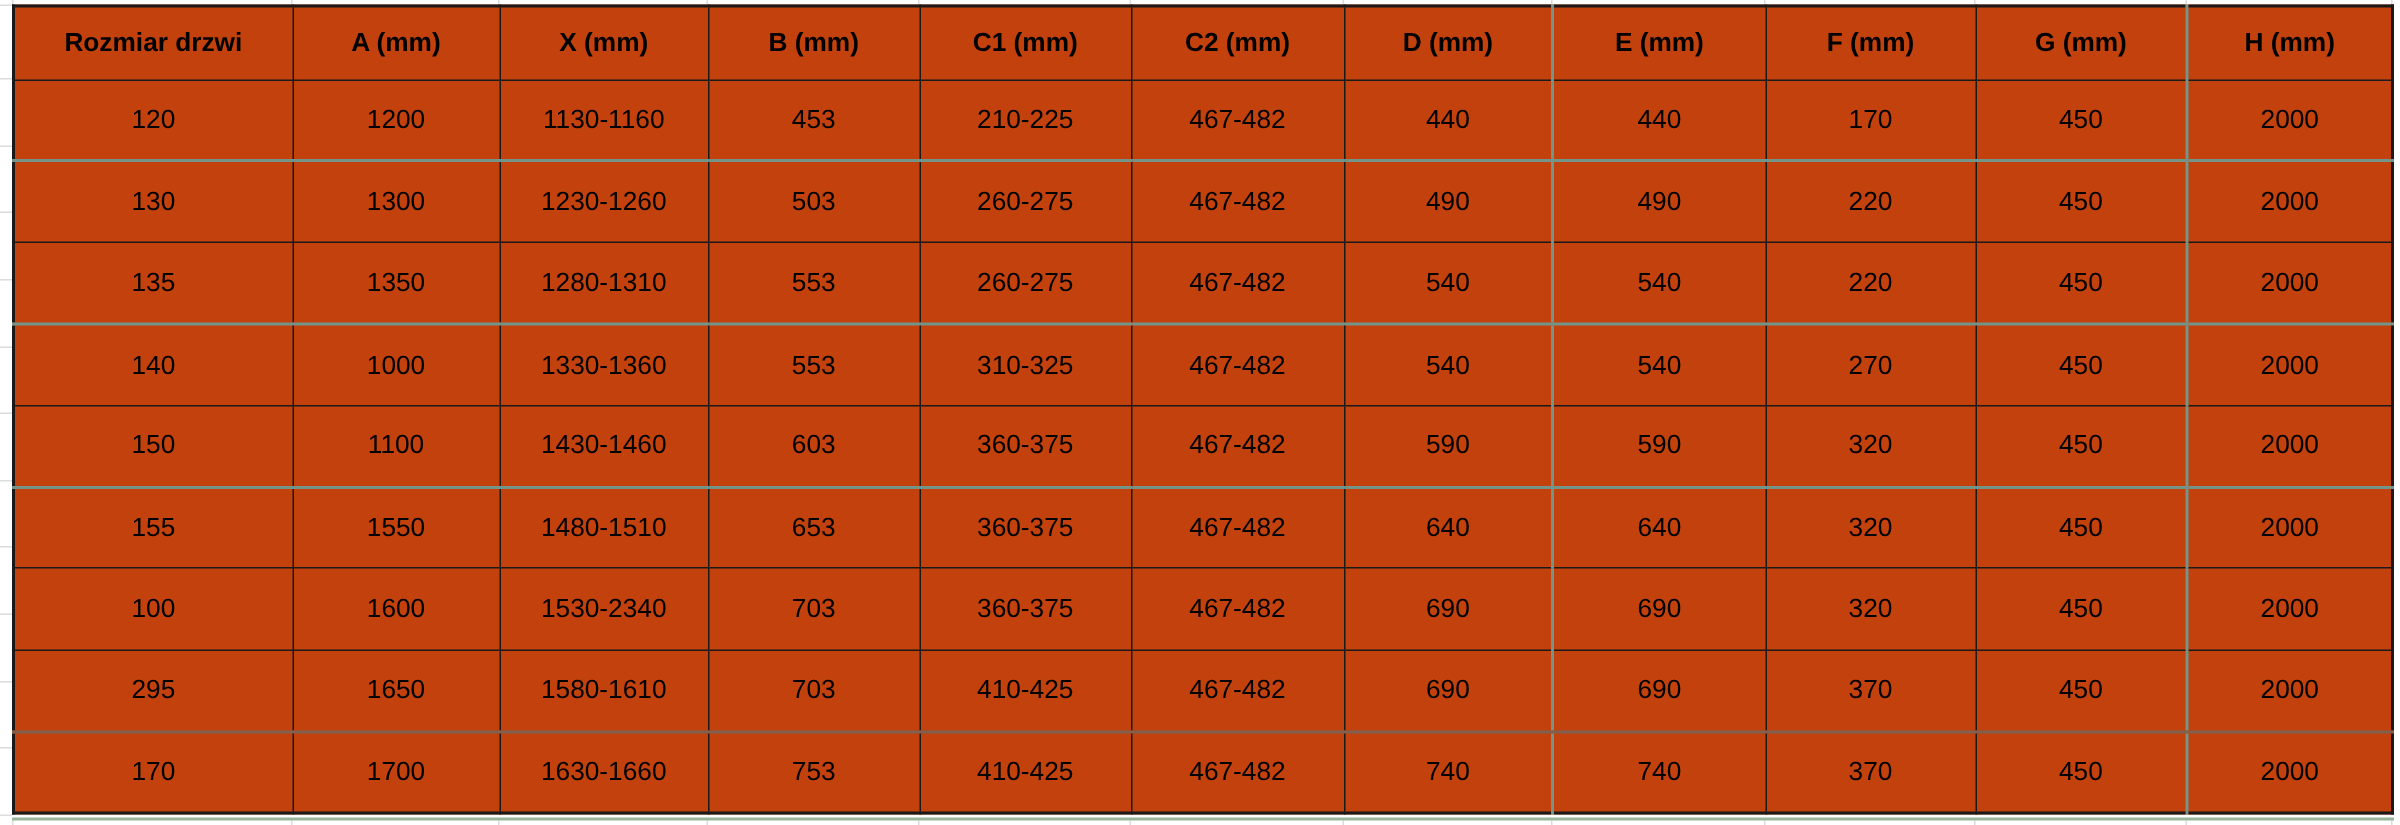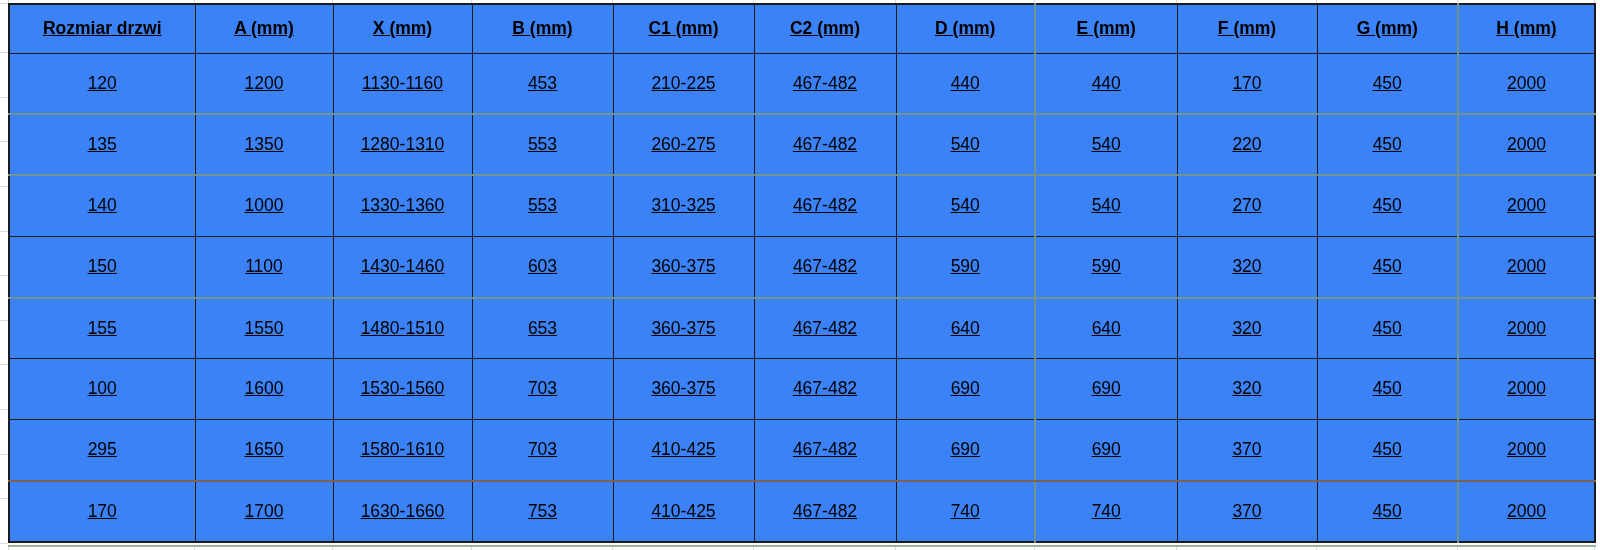--- a/index.html
+++ b/index.html
@@ -9,23 +9,22 @@
     --grid-light:#dcdcdc;
     --under-green:#97b69c;
   }
   html,body{margin:0;padding:0;}
   body{
     width:1600px;height:550px;position:relative;background:#ffffff;
     font-family:"Liberation Sans",sans-serif;color:#000;overflow:hidden;
   }
   .spec-table{
     position:absolute;left:8px;top:3px;width:1588px;height:540px;
-    border-collapse:collapse;table-layout:fixed;background:#3b82f6;
+    border-collapse:collapse;table-layout:fixed;background:#c2410c;
     border:2px solid var(--border-dark);
-    text-decoration:underline;
   }
   .spec-table th,.spec-table td{
     border:1.5px solid var(--border-dark);
     text-align:center;vertical-align:middle;padding:0;
     font-size:17.5px;line-height:1;white-space:nowrap;overflow:hidden;
   }
   .spec-table thead tr{height:49px;}
   .spec-table tbody tr{height:36px;}
   .spec-table th{font-weight:700;font-size:17.5px;}
   
@@ -122,20 +121,33 @@
         <td>1130-1160</td>
         <td>453</td>
         <td>210-225</td>
         <td>467-482</td>
         <td>440</td>
         <td>440</td>
         <td>170</td>
         <td>450</td>
         <td>2000</td>
       </tr>
+      <tr>
+        <td>130</td>
+        <td>1300</td>
+        <td>1230-1260</td>
+        <td>503</td>
+        <td>260-275</td>
+        <td>467-482</td>
+        <td>490</td>
+        <td>490</td>
+        <td>220</td>
+        <td>450</td>
+        <td>2000</td>
+      </tr>
       <tr class="sep-green">
         <td>135</td>
         <td>1350</td>
         <td>1280-1310</td>
         <td>553</td>
         <td>260-275</td>
         <td>467-482</td>
         <td>540</td>
         <td>540</td>
         <td>220</td>
@@ -177,21 +189,21 @@
         <td>467-482</td>
         <td>640</td>
         <td>640</td>
         <td>320</td>
         <td>450</td>
         <td>2000</td>
       </tr>
       <tr>
         <td>100</td>
         <td>1600</td>
-        <td>1530-1560</td>
+        <td>1530-2340</td>
         <td>703</td>
         <td>360-375</td>
         <td>467-482</td>
         <td>690</td>
         <td>690</td>
         <td>320</td>
         <td>450</td>
         <td>2000</td>
       </tr>
       <tr class="sep-brown">

